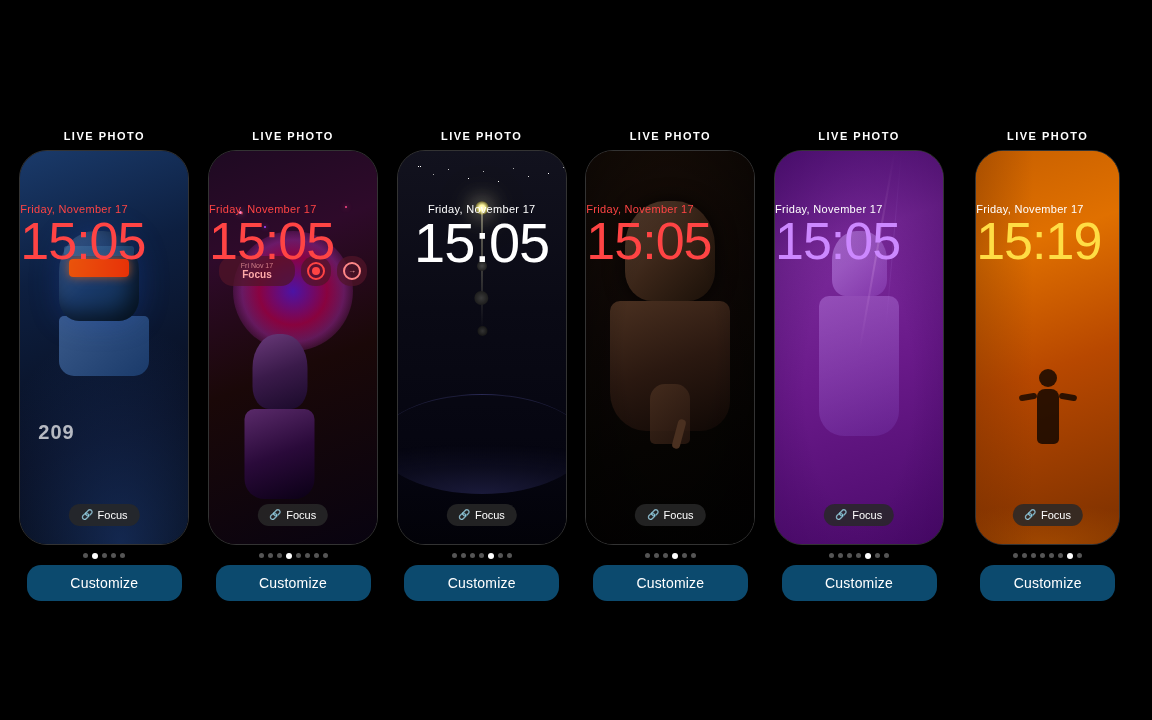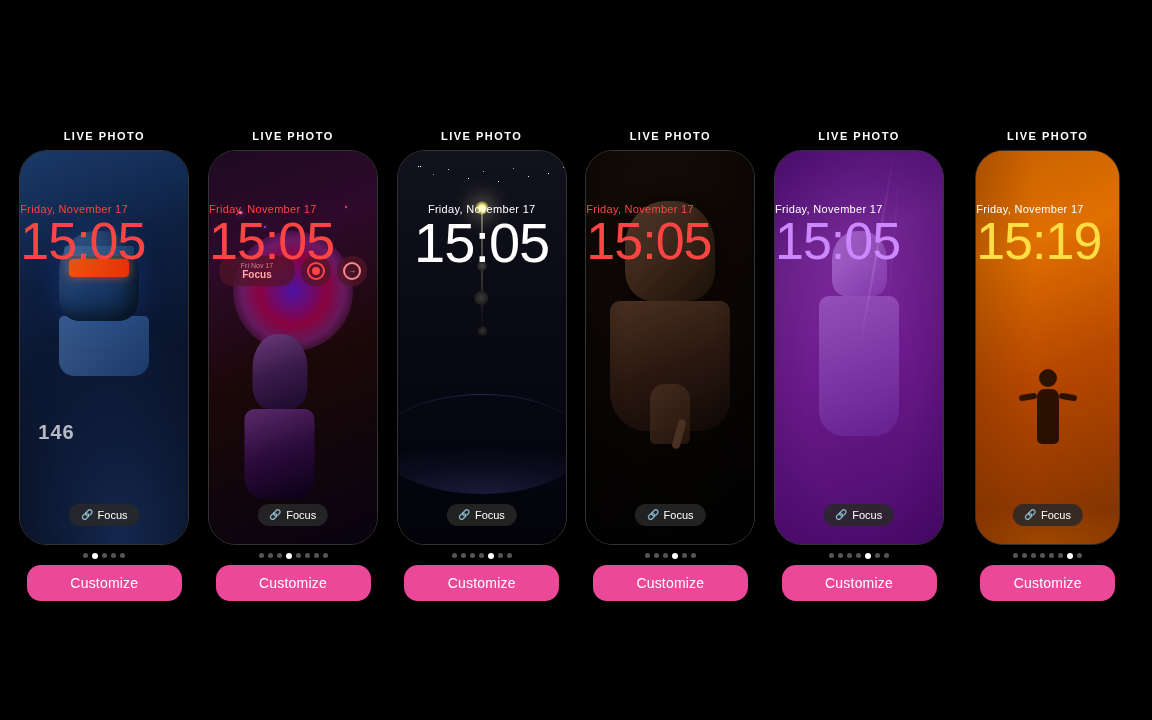--- a/index.html
+++ b/index.html
@@ -155,21 +155,21 @@
       border-radius: 50%;
       background: #555;
     }
     .dot.active {
       background: #fff;
       width: 6px;
       height: 6px;
     }
 
     .customize-btn {
-      background: #ec4899;
+      background: #0c4a6e;
       color: #fff;
       border: none;
       border-radius: 14px;
       padding: 10px 0;
       width: 155px;
       font-size: 14px;
       font-weight: 500;
       cursor: pointer;
       letter-spacing: 0.2px;
     }
@@ -217,21 +217,21 @@
 
           <div style="position:absolute;bottom:0;left:0;right:0;top:0;background:radial-gradient(ellipse 120% 80% at 60% 100%,rgba(30,60,120,0.6) 0%,transparent 70%);"></div>
 
           <div style="position:absolute;top:80px;left:50%;transform:translateX(-50%);">
             <div style="width:80px;height:90px;background:linear-gradient(135deg,#3a5a8a,#1a3a6a,#0d2a4a);border-radius:45% 45% 25% 25%;position:relative;box-shadow:inset -8px -8px 20px rgba(0,0,0,0.6),0 0 30px rgba(30,80,200,0.3);">
               <div style="position:absolute;top:28px;left:10px;right:10px;height:18px;background:linear-gradient(90deg,#ff5500,#ff3300);border-radius:4px;opacity:0.9;box-shadow:0 0 10px rgba(255,100,0,0.7);"></div>
               <div style="position:absolute;top:15px;left:5px;right:5px;height:10px;background:linear-gradient(135deg,#4a7aaa,#2a5a8a);border-radius:3px;opacity:0.5;"></div>
             </div>
             <div style="width:90px;height:60px;background:linear-gradient(135deg,#3a5a8a,#1a3a6a);margin-top:-5px;border-radius:5px 5px 15px 15px;"></div>
           </div>
-          <div style="position:absolute;bottom:100px;left:18px;color:rgba(255,255,255,0.7);font-size:20px;font-weight:700;letter-spacing:1px;">146</div>
+          <div style="position:absolute;bottom:100px;left:18px;color:rgba(255,255,255,0.7);font-size:20px;font-weight:700;letter-spacing:1px;">209</div>
         </div>
         <div class="clock-area">
           <div class="clock-day">Friday, November 17</div>
           <div class="clock-time">15:05</div>
         </div>
         <div class="focus-badge">
           <span class="focus-icon">🔗</span>
           <span>Focus</span>
         </div>
       </div>

